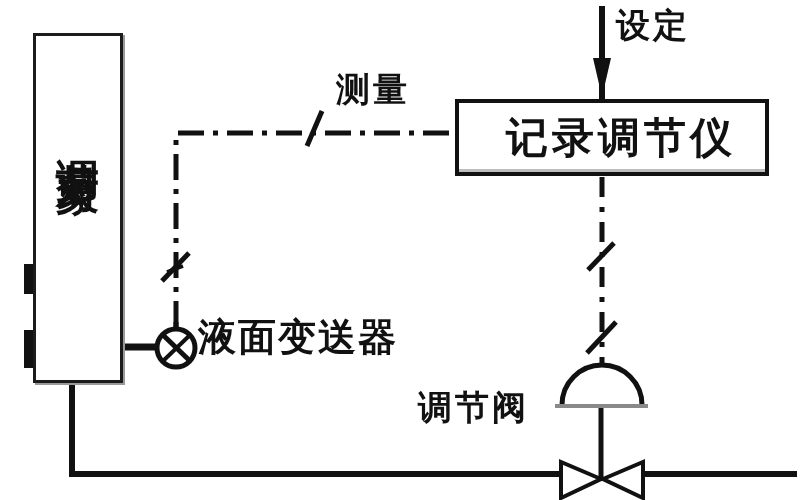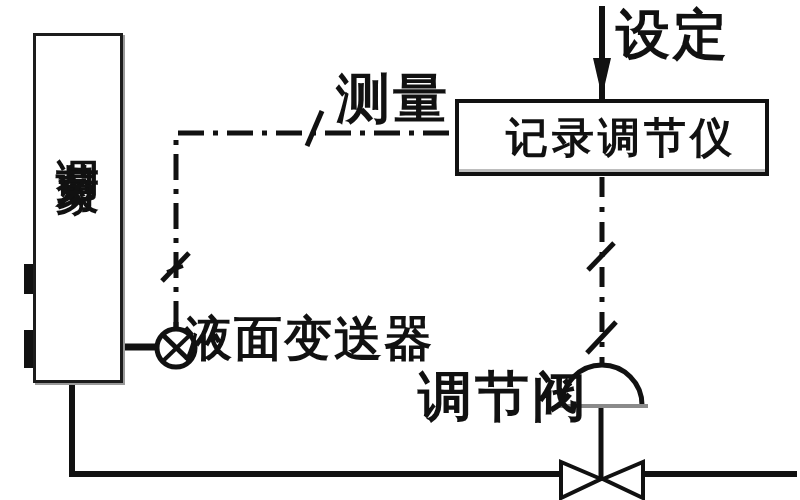--- a/index.html
+++ b/index.html
@@ -17,31 +17,31 @@
     color: #111111;
   }
   #diagram-svg {
     position: absolute;
     left: 0;
     top: 0;
   }
   .label {
     position: absolute;
     font-weight: 700;
-    font-size: 54px;
+    font-size: 34px;
     line-height: 1;
     letter-spacing: 3px;
     white-space: nowrap;
     color: #111111;
   }
   .label-setpoint     { left: 616px; top: 8px; }
   .label-measurement  { left: 336px; top: 72px; text-align: center; }
   .label-output       { left: 612px; top: 185px; }
-  .label-valve        { left: 418px; top: 370px; }
-  .label-transmitter  { left: 184px; top: 318px; font-size: 48px; letter-spacing: 2px; font-family: Liberation Mono, monospace; }
+  .label-valve        { left: 418px; top: 390px; }
+  .label-transmitter  { left: 198px; top: 318px; font-size: 38px; letter-spacing: 2px; }
 
   .box {
     position: absolute;
     background: #ffffff;
     box-sizing: border-box;
   }
   .box-controlled-object {
     left: 33px; top: 33px;
     width: 90px; height: 350px;
     border: 3px solid #1c1c1c;

